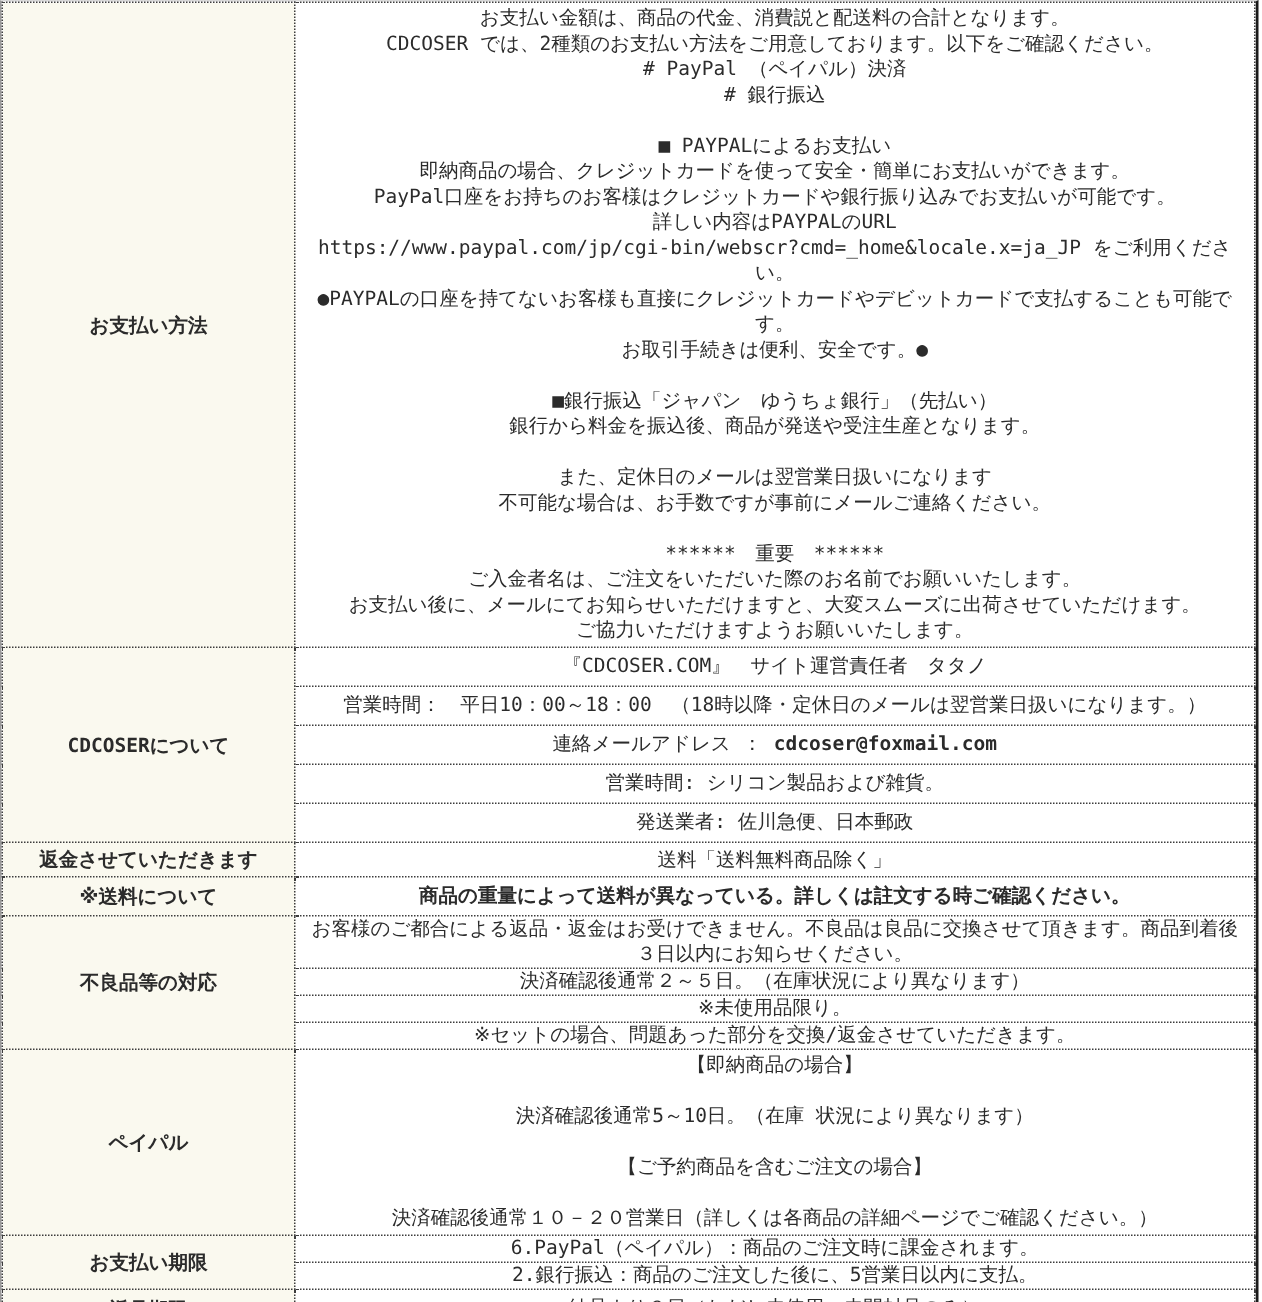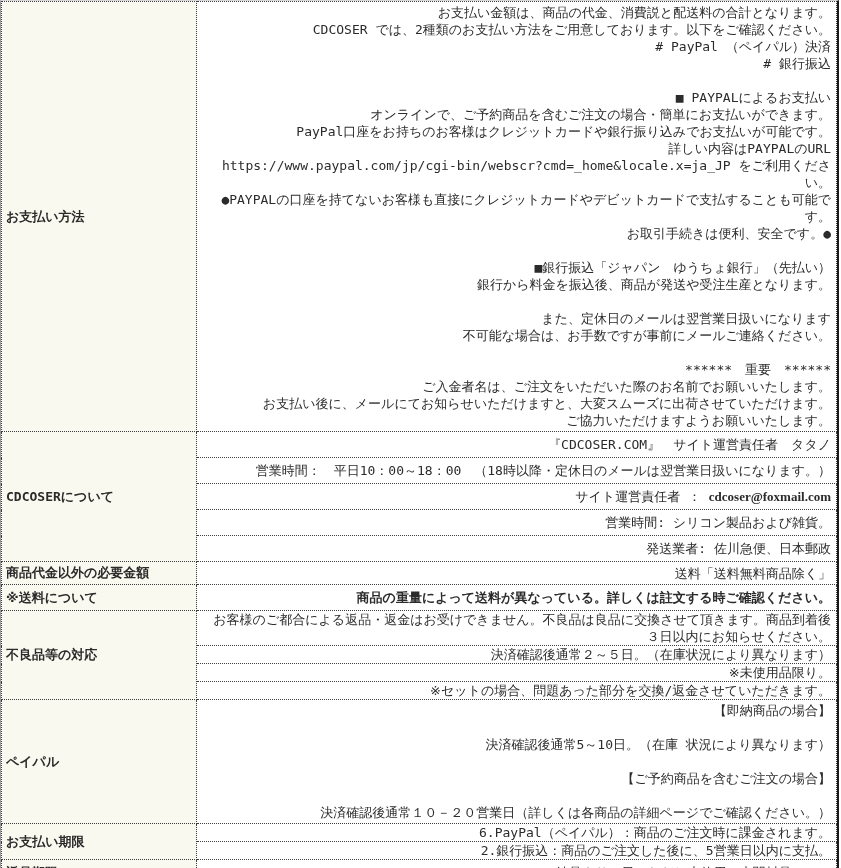--- a/index.html
+++ b/index.html
@@ -32,48 +32,48 @@
   }
   col.col-hdr{width:195px;}
   th,td{
     border:1px dotted var(--inner-border);
     vertical-align:middle;
     font-weight:normal;
   }
   th{
     background:var(--header-cell-bg);
     font-weight:bold;
-    text-align:left;
+    text-align:center;
     padding:2px 4px;
     font-size:13px;
   }
   td{
     background:var(--content-cell-bg);
     padding:2px 5px;
-    text-align:right;
+    text-align:center;
   }
   .line{
     line-height:17px;
     min-height:17px;
     white-space:pre-wrap;
     overflow-wrap:break-word;
   }
   .cell-text{
     line-height:17px;
     white-space:pre-wrap;
     overflow-wrap:break-word;
     display:block;
   }
   tr.r-pad td{padding:4px 5px;}
   tr.r-tight td{padding:0 5px;}
   tr.r-about td{height:26px;}
   tr.r-extra td{height:21px;margin-left:28px;}
   tr.r-ship td{height:25px;font-weight:bold;}
   tr.r-return td{height:24px;}
-  td .bold{font-weight:bold;font-family:Liberation Serif, serif;}
+  td .bold{font-weight:bold;}
 </style>
 </head>
 <body>
 
 <div class="table-wrap">
   <table>
     <colgroup>
         <col class="col-hdr">
         <col>
       </colgroup>
@@ -81,21 +81,21 @@
 
       <tr>
         <th>お支払い方法</th>
         <td>
             <div class="line">お支払い金額は、商品の代金、消費説と配送料の合計となります。</div>
             <div class="line">CDCOSER では、2種類のお支払い方法をご用意しております。以下をご確認ください。</div>
             <div class="line"># PayPal （ペイパル）決済</div>
             <div class="line"># 銀行振込</div>
             <div class="line"></div>
             <div class="line">■ PAYPALによるお支払い</div>
-            <div class="line">オンラインで、ご予約商品を含むご注文の場合・簡単にお支払いができます。</div>
+            <div class="line">即納商品の場合、クレジットカードを使って安全・簡単にお支払いができます。</div>
             <div class="line">PayPal口座をお持ちのお客様はクレジットカードや銀行振り込みでお支払いが可能です。</div>
             <div class="line">詳しい内容はPAYPALのURL</div>
             <div class="line">https://www.paypal.com/jp/cgi-bin/webscr?cmd=_home&amp;locale.x=ja_JP をご利用ください。</div>
             <div class="line">●PAYPALの口座を持てないお客様も直接にクレジットカードやデビットカードで支払することも可能です。</div>
             <div class="line">お取引手続きは便利、安全です。●</div>
             <div class="line"></div>
             <div class="line">■銀行振込「ジャパン　ゆうちょ銀行」（先払い）</div>
             <div class="line">銀行から料金を振込後、商品が発送や受注生産となります。</div>
             <div class="line"></div>
             <div class="line">また、定休日のメールは翌営業日扱いになります</div>
@@ -114,36 +114,36 @@
           <span class="cell-text">『CDCOSER.COM』　サイト運営責任者　タタノ</span>
         </td>
       </tr>
       <tr class="r-pad r-about">
         <td>
           <span class="cell-text">営業時間：　平日10：00～18：00　（18時以降・定休日のメールは翌営業日扱いになります。）</span>
         </td>
       </tr>
       <tr class="r-pad r-about">
         <td>
-          <span class="cell-text"><span>サイト運営責任者 ： </span><span class="bold">cdcoser@foxmail.com</span></span>
+          <span class="cell-text"><span>連絡メールアドレス ： </span><span class="bold">cdcoser@foxmail.com</span></span>
         </td>
       </tr>
       <tr class="r-pad r-about">
         <td>
           <span class="cell-text">営業時間: シリコン製品および雑貨。</span>
         </td>
       </tr>
       <tr class="r-pad r-about">
         <td>
           <span class="cell-text">発送業者: 佐川急便、日本郵政</span>
         </td>
       </tr>
 
       <tr class="r-extra">
-        <th>商品代金以外の必要金額</th>
+        <th>返金させていただきます</th>
         <td>
           <span class="cell-text">送料「送料無料商品除く」</span>
         </td>
       </tr>
 
       <tr class="r-pad r-ship">
         <th>※送料について</th>
         <td>
           <span class="cell-text">商品の重量によって送料が異なっている。詳しくは註文する時ご確認ください。</span>
         </td>

